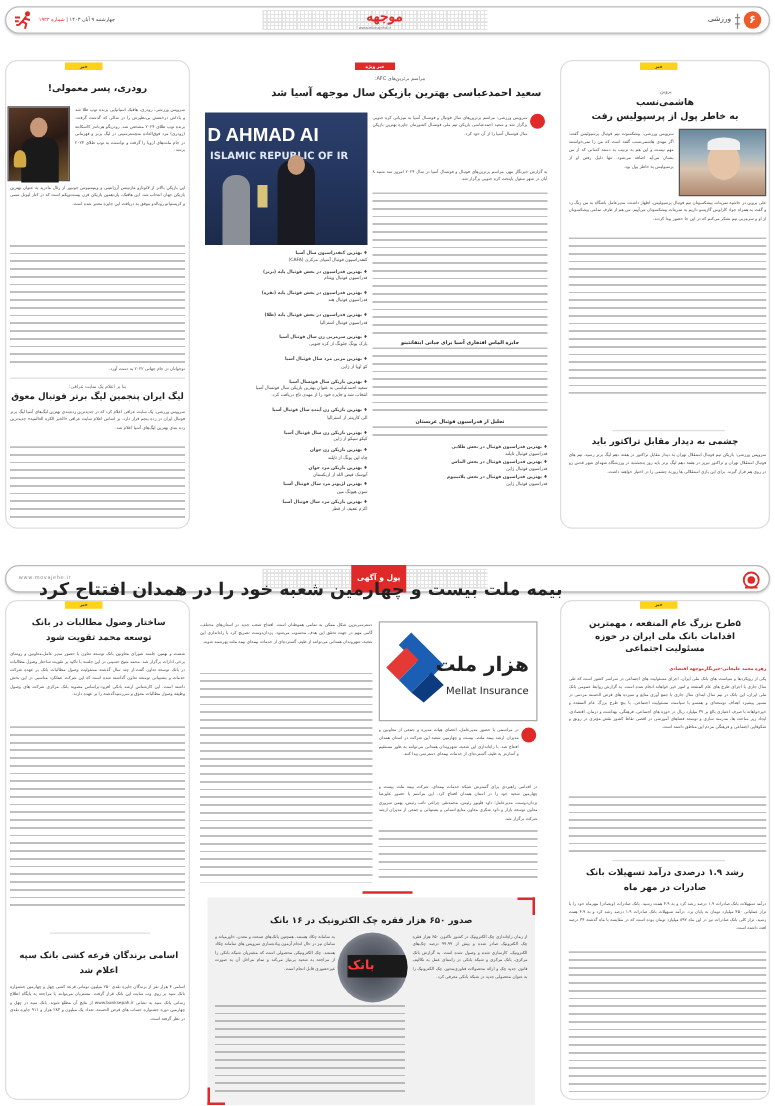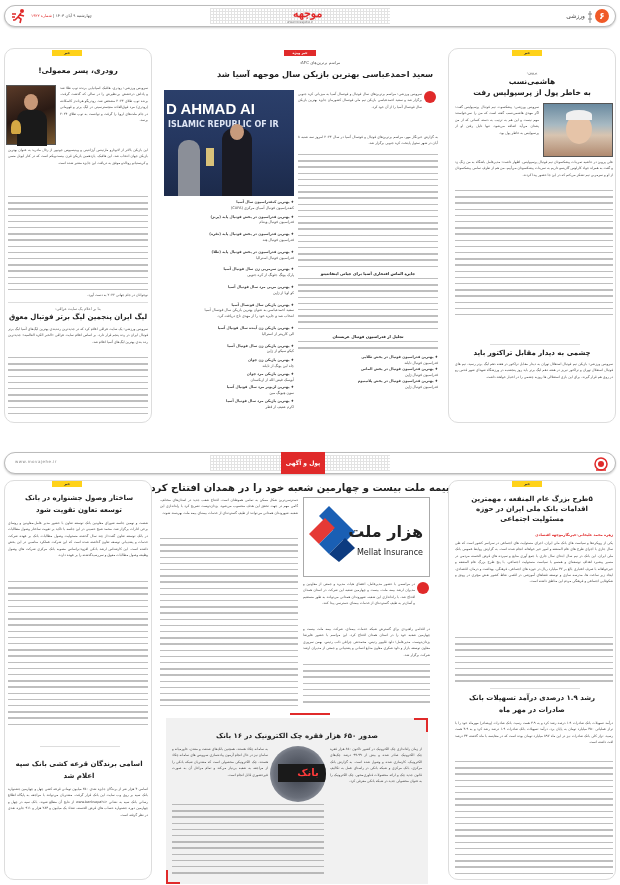--- a/index.html
+++ b/index.html
@@ -169,21 +169,21 @@
   <div class="abs" style="left:10px;top:6px;font-size:4px;color:#888;direction:ltr;letter-spacing:.5px">www.movajehe.ir</div>
   <div class="abs" style="right:6px;top:3px;width:16px;height:16px">
     <svg width="16" height="16" viewBox="0 0 16 16">
         <circle cx="8" cy="8" r="6" fill="none" stroke="#e02a2a" stroke-width="1.5"></circle>
         <circle cx="8" cy="8" r="3" fill="#e02a2a"></circle>
         <path d="M3 14 L13 14" stroke="#e02a2a" stroke-width="1.5"></path>
       </svg>
   </div>
 </div>
 
-<div class="h" style="left:150px;top:482px;width:300px;font-size:10px;white-space:nowrap">بیمه ملت بیست و چهارمین شعبه خود را در همدان افتتاح کرد</div>
+<div class="h" style="left:150px;top:464px;width:300px;font-size:14px;white-space:nowrap">بیمه ملت بیست و چهارمین شعبه خود را در همدان افتتاح کرد</div>
 <div class="abs" style="left:303px;top:497px;width:127px;height:80px;border:1px solid #aaa;background:#fff">
   <svg class="abs" style="left:3px;top:6px" width="50" height="60" viewBox="0 0 50 60">
     <polygon points="22,2 48,28 38,38 12,12" fill="#1a5fb4"></polygon>
     <polygon points="2,30 18,14 28,24 12,40" fill="#e53935"></polygon>
     <polygon points="12,40 28,24 38,34 22,50" fill="#1a5fb4"></polygon>
     <polygon points="22,50 38,34 48,44 32,58" fill="#0d3b80"></polygon>
   </svg>
   <div class="abs" style="right:6px;top:24px;font-size:16px;font-weight:bold;color:#222">هزار ملت</div>
   <div class="abs" style="right:6px;top:50px;font-size:8px;font-weight:normal;color:#222;direction:ltr">Mellat Insurance</div>
 </div>
@@ -195,38 +195,38 @@
 <div class="lines" style="left:160px;top:538px;width:138px;height:168px"></div>
 <div class="abs" style="left:290px;top:713px;width:40px;height:2px;background:#e02a2a"></div>
 
 <div class="abs" style="left:166px;top:718px;width:262px;height:166px;background:#f1f1f1">
   <div class="abs" style="right:0;top:0;width:14px;height:2px;background:#e02a2a"></div>
   <div class="abs" style="right:0;top:0;width:2px;height:14px;background:#e02a2a"></div>
   <div class="abs" style="left:0;bottom:0;width:14px;height:2px;background:#e02a2a"></div>
   <div class="abs" style="left:0;bottom:0;width:2px;height:14px;background:#e02a2a"></div>
   <div class="h" style="left:0;top:14px;width:262px;font-size:7px">صدور ۶۵۰ هزار فقره چک الکترونیک در ۱۶ بانک</div>
   <div class="abs" style="left:104px;top:28px;width:56px;height:56px;border-radius:50%;background:radial-gradient(circle,#3a3f4a 0%,#6a6f7a 60%,#c8ccd4 100%);overflow:hidden">
-    <div class="abs" style="left:8px;top:18px;width:60px;height:18px;background:#1a1a1a;color:#ff3b3b;font-size:10px;font-weight:bold;text-align:center;line-height:18px">بانک</div>
+    <div class="abs" style="left:8px;top:18px;width:60px;height:18px;background:#1a1a1a;color:#ff3b3b;font-size:10px;font-weight:bold;text-align:left;line-height:18px">بانک</div>
   </div>
   <div class="txt abs" style="left:164px;top:28px;width:92px;height:132px;overflow:hidden">از زمان راه‌اندازی چک الکترونیک در کشور تاکنون ۶۵۰ هزار فقره چک الکترونیک صادر شده و بیش از ۹۹.۹۹ درصد چک‌های الکترونیک، کارسازی شده و وصول شده است. به گزارش بانک مرکزی، بانک مرکزی و شبکه بانکی در راستای عمل به تکالیف قانون جدید چک و ارائه محصولات فناوری‌محور، چک الکترونیک را به عنوان محصولی جدید در شبکه بانکی معرفی کرد.</div>
   <div class="txt abs" style="left:6px;top:28px;width:96px;height:56px;overflow:hidden">به سامانه چکاد هستند. همچنین بانک‌های صنعت و معدن، خاورمیانه و سامان نیز در حال انجام آزمون پیاده‌سازی سرویس های سامانه چکاد هستند. چک الکترونیکی محصولی است که مشتریان شبکه بانکی را از مراجعه به شعبه بی‌نیاز می‌کند و تمام مراحل آن به صورت غیرحضوری قابل انجام است.</div>
   <div class="lines" style="left:6px;top:86px;width:152px;height:72px"></div>
 </div>
 
 <div class="box" style="left:448px;top:480px;width:168px;height:400px;border-left:1px solid #ddd"></div>
 <div class="tag y" style="left:512px;top:481px;width:30px">خبر</div>
 <div class="h" style="left:462px;top:494px;width:140px;font-size:7px;line-height:10px">۵طرح بزرگ عام المنفعه ، مهمترین اقدامات بانک ملی ایران در حوزه مسئولیت اجتماعی</div>
 <div class="abs" style="left:455px;top:533px;width:158px;font-size:3.6px;color:#e02a2a;font-weight:bold">زهره محمد علیخانی-خبرنگارموجهه اقتصادی</div>
 <div class="txt abs" style="left:455px;top:540px;width:158px;height:96px;overflow:hidden">یکی از رویکردها و سیاست های بانک ملی ایران، اجرای مسئولیت های اجتماعی در سراسر کشور است که طی سال جاری با اجرای طرح های عام المنفعه و امور خیر خواهانه انجام شده است. به گزارش روابط عمومی بانک ملی ایران، این بانک در نیم سال ابتدای سال جاری با جمع آوری منابع و سپرده های قرض الحسنه مردمی در مسیر پیشبرد اهداف توسعه‌ای و همسو با سیاست مسئولیت اجتماعی، با پنج طرح بزرگ عام المنفعه و خیرخواهانه با صرف اعتباری بالغ بر ۳۷ میلیارد ریال در حوزه های اجتماعی، فرهنگی، بهداشت و درمان، اقتصادی، ایجاد زیر ساخت ها، مدرسه سازی و توسعه فضاهای آموزشی در اقصی نقاط کشور نقش مؤثری در رونق و شکوفایی اجتماعی و فرهنگی مردم این مناطق داشته است.</div>
 <div class="lines" style="left:455px;top:637px;width:158px;height:48px"></div>
 <div class="sep" style="left:490px;top:688px;width:90px"></div>
 <div class="h" style="left:462px;top:692px;width:140px;font-size:7px;line-height:12px">رشد ۱.۹ درصدی درآمد تسهیلات بانک صادرات در مهر ماه</div>
 <div class="txt abs" style="left:455px;top:720px;width:158px;height:40px;overflow:hidden">درآمد تسهیلات بانک صادرات ۱.۹ درصد رشد کرد و به ۴.۹ همت رسید. بانک صادرات (وبصادر) مهرماه خود را با تراز عملیاتی ۴۵۰ میلیارد تومان به پایان برد. درآمد تسهیلات بانک صادرات ۱.۹ درصد رشد کرد و به ۴.۹ همت رسید. تراز کلی بانک صادرات نیز در این ماه ۸۹۷ میلیارد تومان بوده است که در مقایسه با ماه گذشته ۳۴ درصد افت داشته است.</div>
 <div class="lines" style="left:455px;top:761px;width:158px;height:116px"></div>
 
 <div class="box" style="left:4px;top:480px;width:148px;height:400px;border-right:1px solid #ddd"></div>
 <div class="tag y" style="left:52px;top:481px;width:30px">خبر</div>
-<div class="h" style="left:14px;top:492px;width:130px;font-size:7px;line-height:12px">ساختار وصول جشنواره در بانک توسعه تعاون تقویت شود</div>
+<div class="h" style="left:14px;top:492px;width:130px;font-size:7px;line-height:12px">ساختار وصول مطالبات در بانک توسعه محمد تقویت شود</div>
 <div class="txt abs" style="left:8px;top:520px;width:140px;height:60px;overflow:hidden">شصت و نهمین جلسه شورای معاونین بانک توسعه تعاون با حضور مدیر عامل،معاونین و روسای برخی ادارات برگزار شد. محمد شیخ حسینی در این جلسه با تاکید بر تقویت ساختار وصول مطالبات در بانک توسعه تعاون گفت:از چند سال گذشته مسئولیت وصول مطالبات بانک بر عهده شرکت خدمات و پشتیبانی توسعه تعاون گذاشته شده است که این شرکت عملکرد مناسبی در این بخش داشته است. این کارشناس ارشد بانکی افزود:براساس مصوبه بانک مرکزی شرکت های وصول وظیفه وصول مطالبات معوق و سررسیدگذشته را بر عهده دارند.</div>
 <div class="lines" style="left:8px;top:581px;width:140px;height:148px"></div>
 <div class="sep" style="left:40px;top:746px;width:80px"></div>
 <div class="h" style="left:14px;top:758px;width:130px;font-size:7px;line-height:12px">اسامی برندگان قرعه کشی بانک سپه اعلام شد</div>
 <div class="txt abs" style="left:8px;top:786px;width:140px;height:90px;overflow:hidden">اسامی ۴ هزار نفر از برندگان جایزه نقدی ۲۵۰ میلیون تومانی قرعه کشی چهل و چهارمین جشنواره بانک سپه بر روی وب سایت این بانک قرار گرفت. مشتریان می‌توانند با مراجعه به پایگاه اطلاع رسانی بانک سپه به نشانی www.banksepah.ir از نتایج آن مطلع شوند. بانک سپه در چهل و چهارمین دوره جشنواره حساب های قرض الحسنه، تعداد یک میلیون و ۲۸۳ هزار و ۹۱۱ جایزه نقدی در نظر گرفته است.</div>
 
 </body></html>

